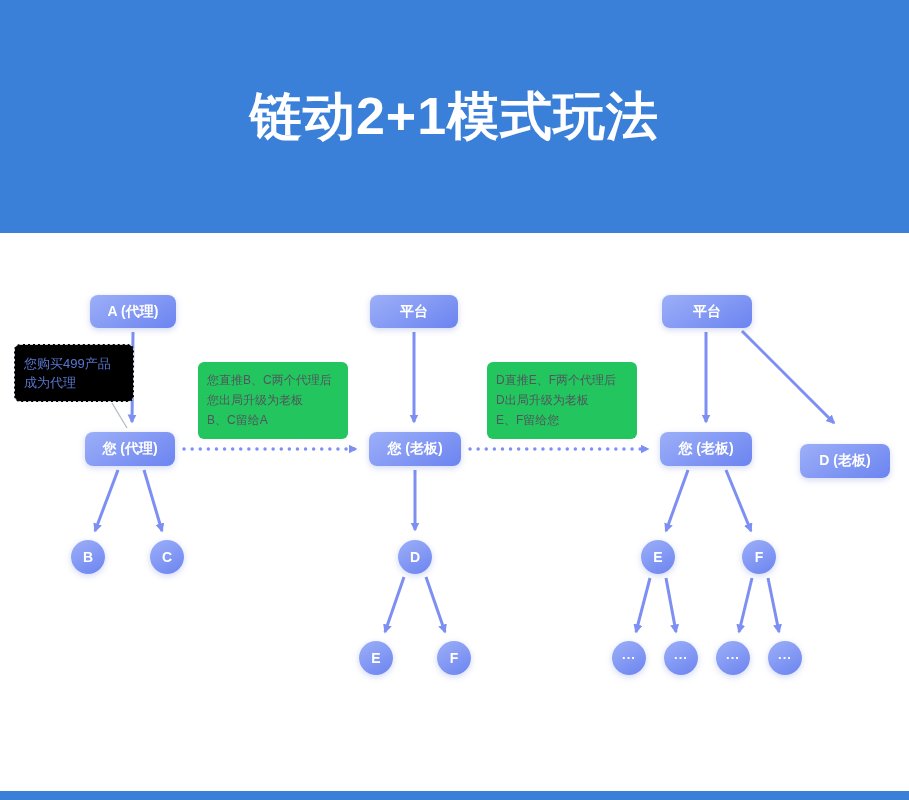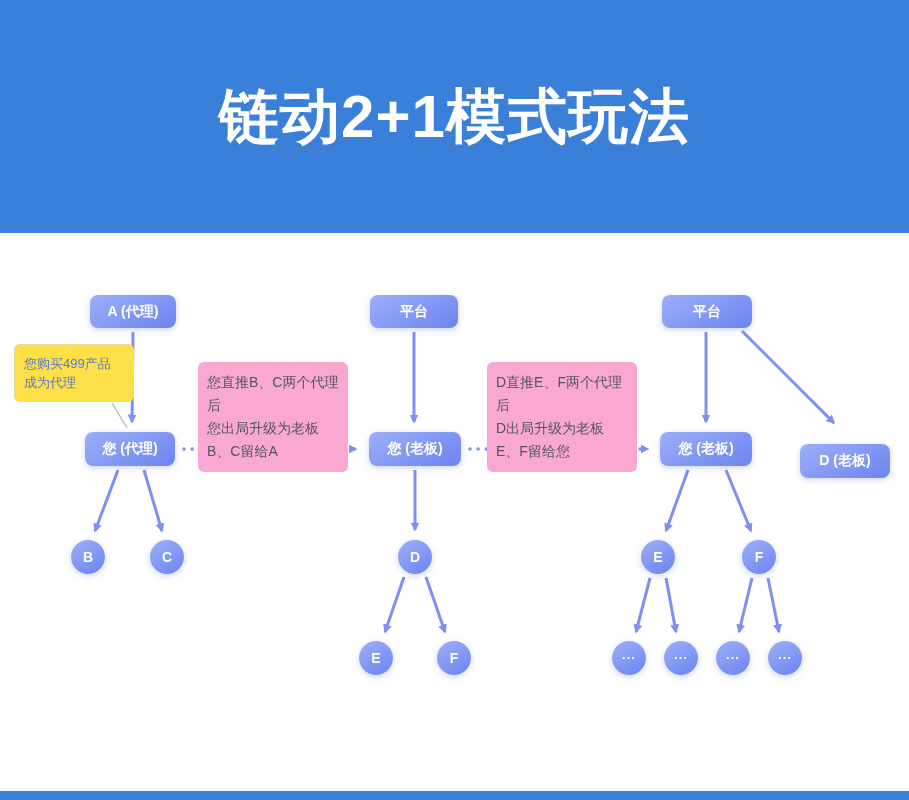--- a/index.html
+++ b/index.html
@@ -6,21 +6,21 @@
   html,body { background:#fff; }
   body { font-family:"Liberation Sans", sans-serif; }
   .stage { position:relative; width:909px; height:800px; background:#fff; overflow:hidden; }
 
   
   .banner { position:absolute; left:0; top:0; width:909px; height:233px;
             background:var(--banner,#3A7FD8); color:#fff;
             display:flex; flex-direction:column; align-items:center; justify-content:center;
             font-weight:800; }
   .banner .l1 { font-size:80px; line-height:1.16; letter-spacing:4px; }
-  .banner .l2 { font-size:60px; line-height:1.16; letter-spacing:1px; }
+  .banner .l2 { font-size:52px; line-height:1.16; letter-spacing:1px; }
   .bottom-strip { position:absolute; left:0; top:791px; width:909px; height:9px; background:var(--banner,#3A7FD8); }
 
   
   svg.arrows { position:absolute; left:0; top:0; z-index:1; }
   .arrows line { stroke:var(--arrow,#7D8FF2); stroke-width:3; }
   .arrows line.dots { stroke-dasharray:0.1 8; stroke-linecap:round; stroke-width:3.4; }
   .arrows line.thin { stroke:#b4bac6; stroke-width:1.3; }
   #ah path { fill:var(--arrow,#7D8FF2); }
 
   
@@ -49,26 +49,26 @@
   .c-f2 { left:437px; top:641px; }
   .c-e3 { left:641px; top:540px; }
   .c-f3 { left:742px; top:540px; }
   .c-m1 { left:612px; top:641px; }
   .c-m2 { left:664px; top:641px; }
   .c-m3 { left:716px; top:641px; }
   .c-m4 { left:768px; top:641px; }
 
   
   .note-dashed { position:absolute; left:14px; top:344px; width:120px; height:58px; z-index:2;
-                 border:1px dashed #cdd2dc; border-radius:6px; background:#fde047;
+                 border:1px dashed #cdd2dc; border-radius:6px; background:#000000;
                  display:flex; flex-direction:column; justify-content:center;
                  padding:6px 9px; font-size:13px; line-height:1.5;
                  color:var(--noteBlue,#5A76CF); }
-  .note-gray { position:absolute; z-index:2; background:#f9a8d4; border-radius:6px;
-               padding:9px 9px; font-size:14px; line-height:1.65;
+  .note-gray { position:absolute; z-index:2; background:#22c55e; border-radius:6px;
+               padding:9px 9px; font-size:12px; line-height:1.65;
                color:var(--noteText,#52565E); }
   .note-1 { left:198px; top:362px; width:150px; }
   .note-2 { left:487px; top:362px; width:150px; }
 </style>
 </head>
 <body>
 
 <div class="stage">
 
   <div class="banner">

